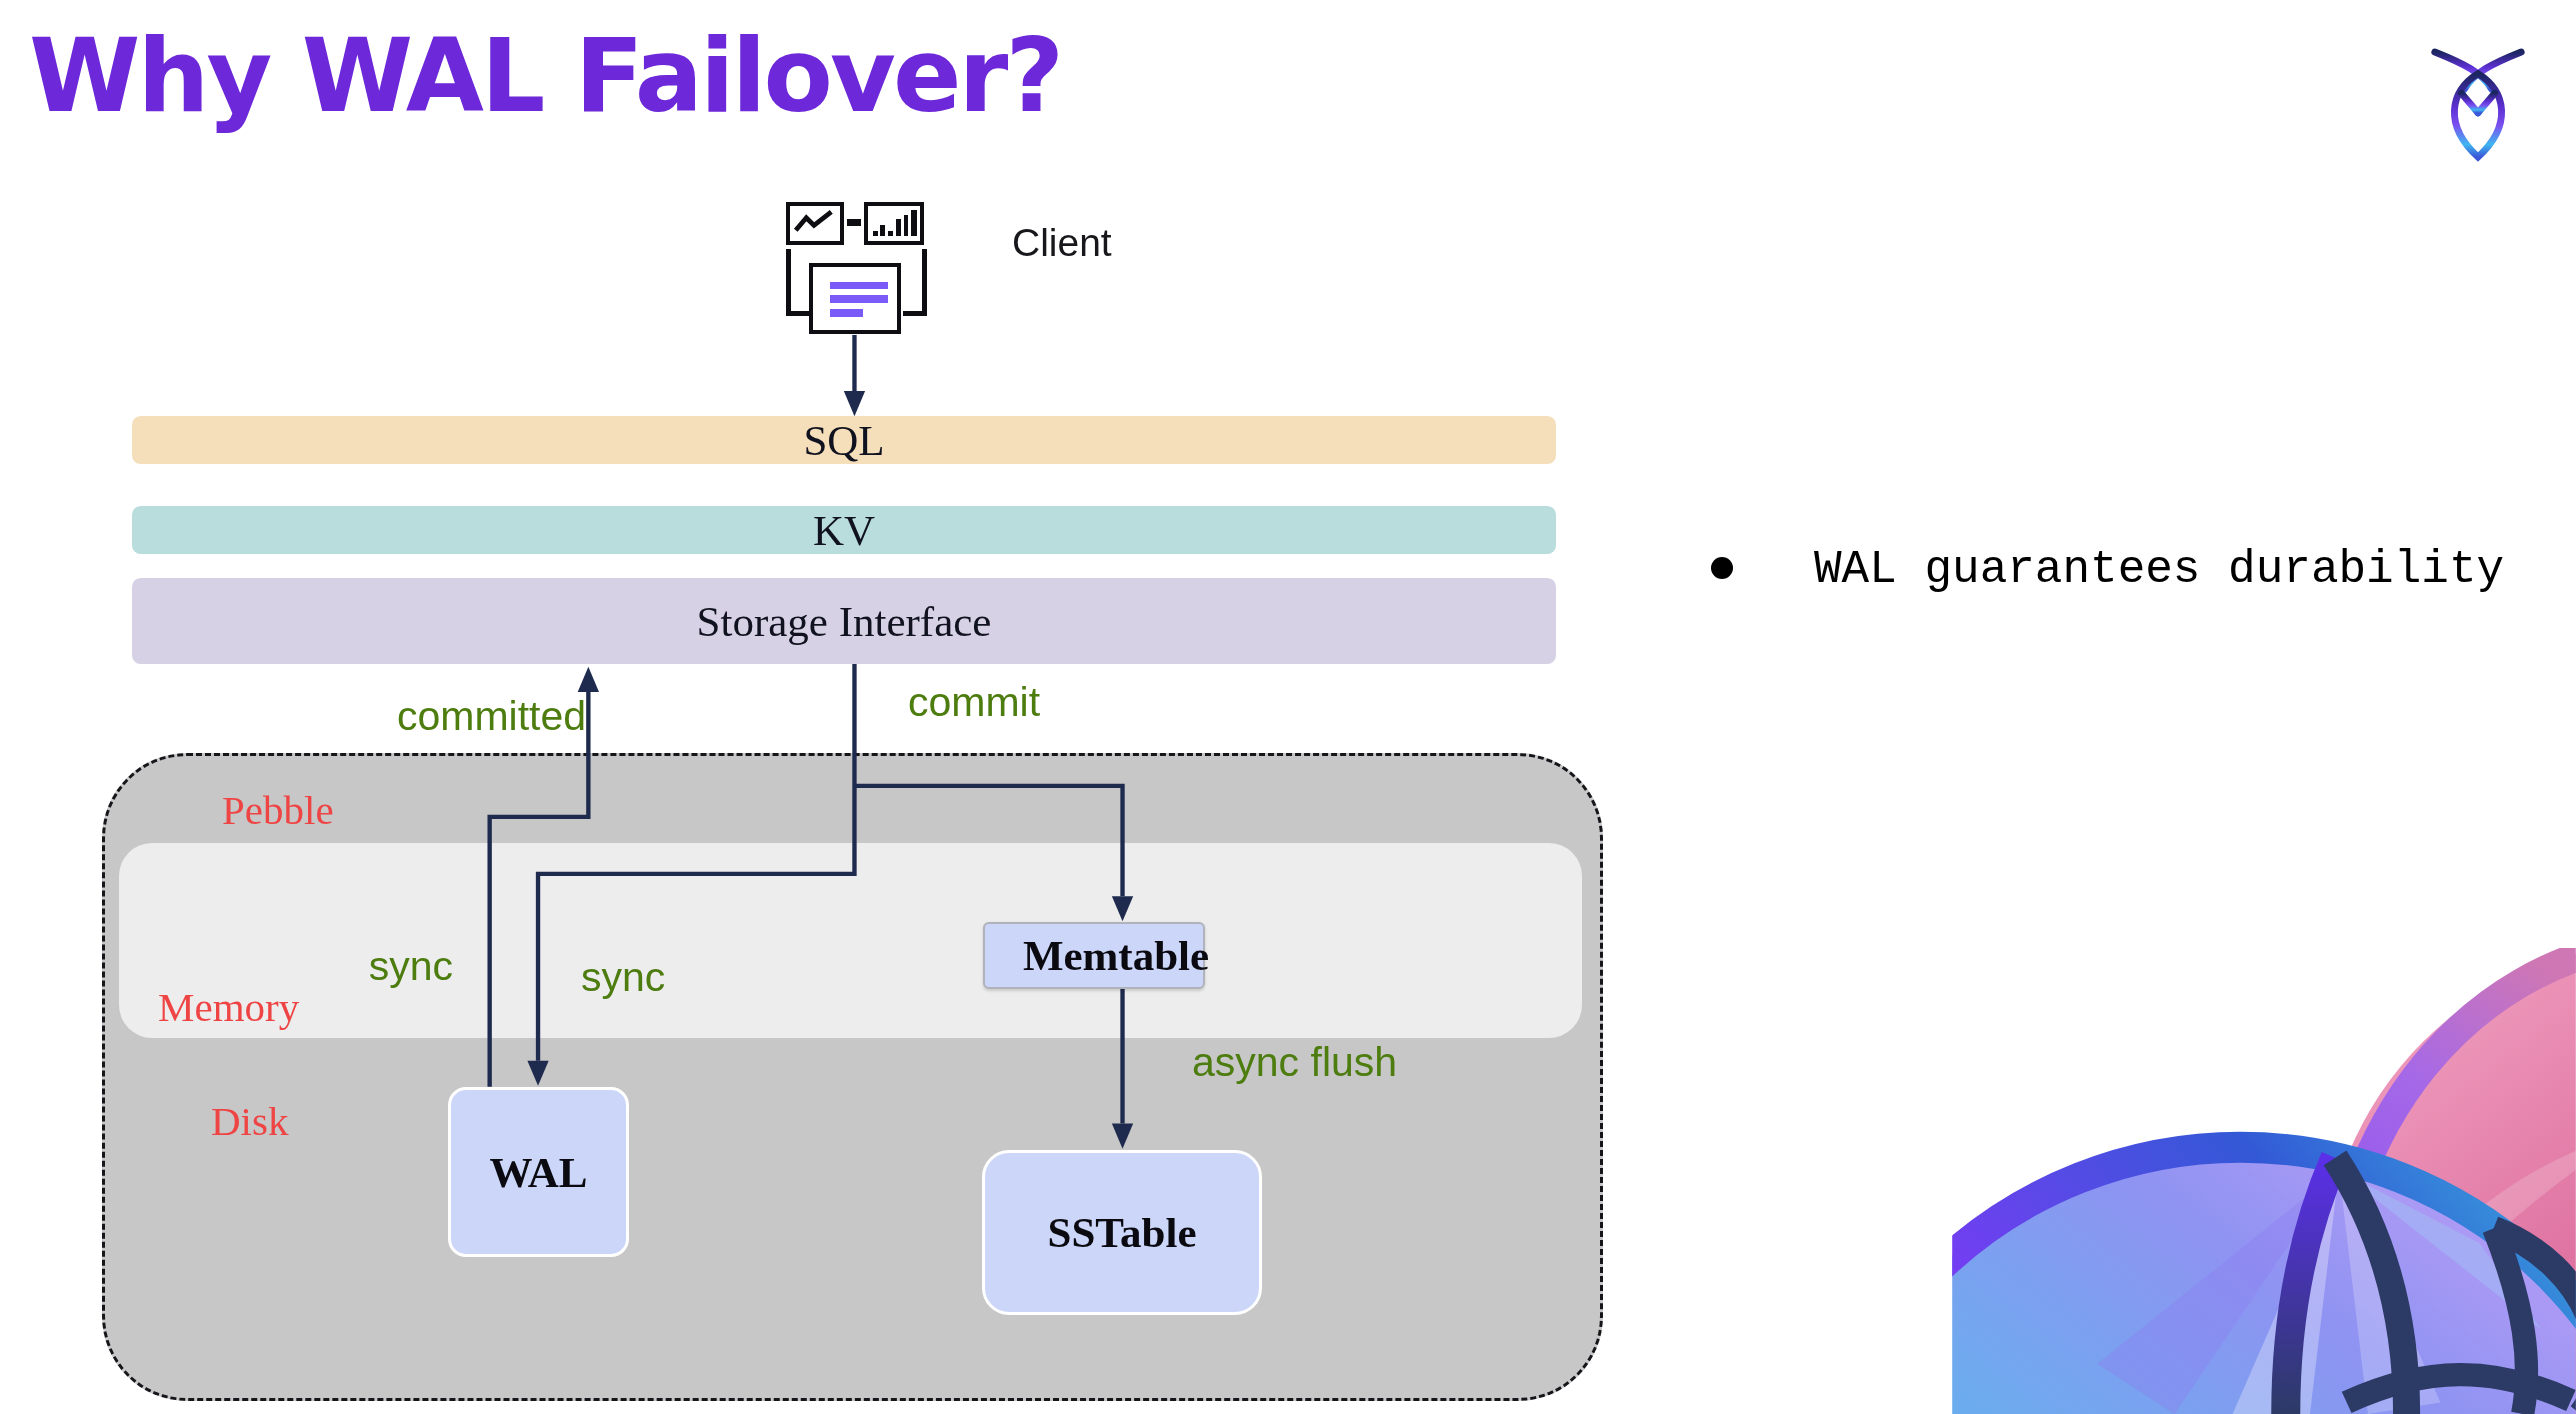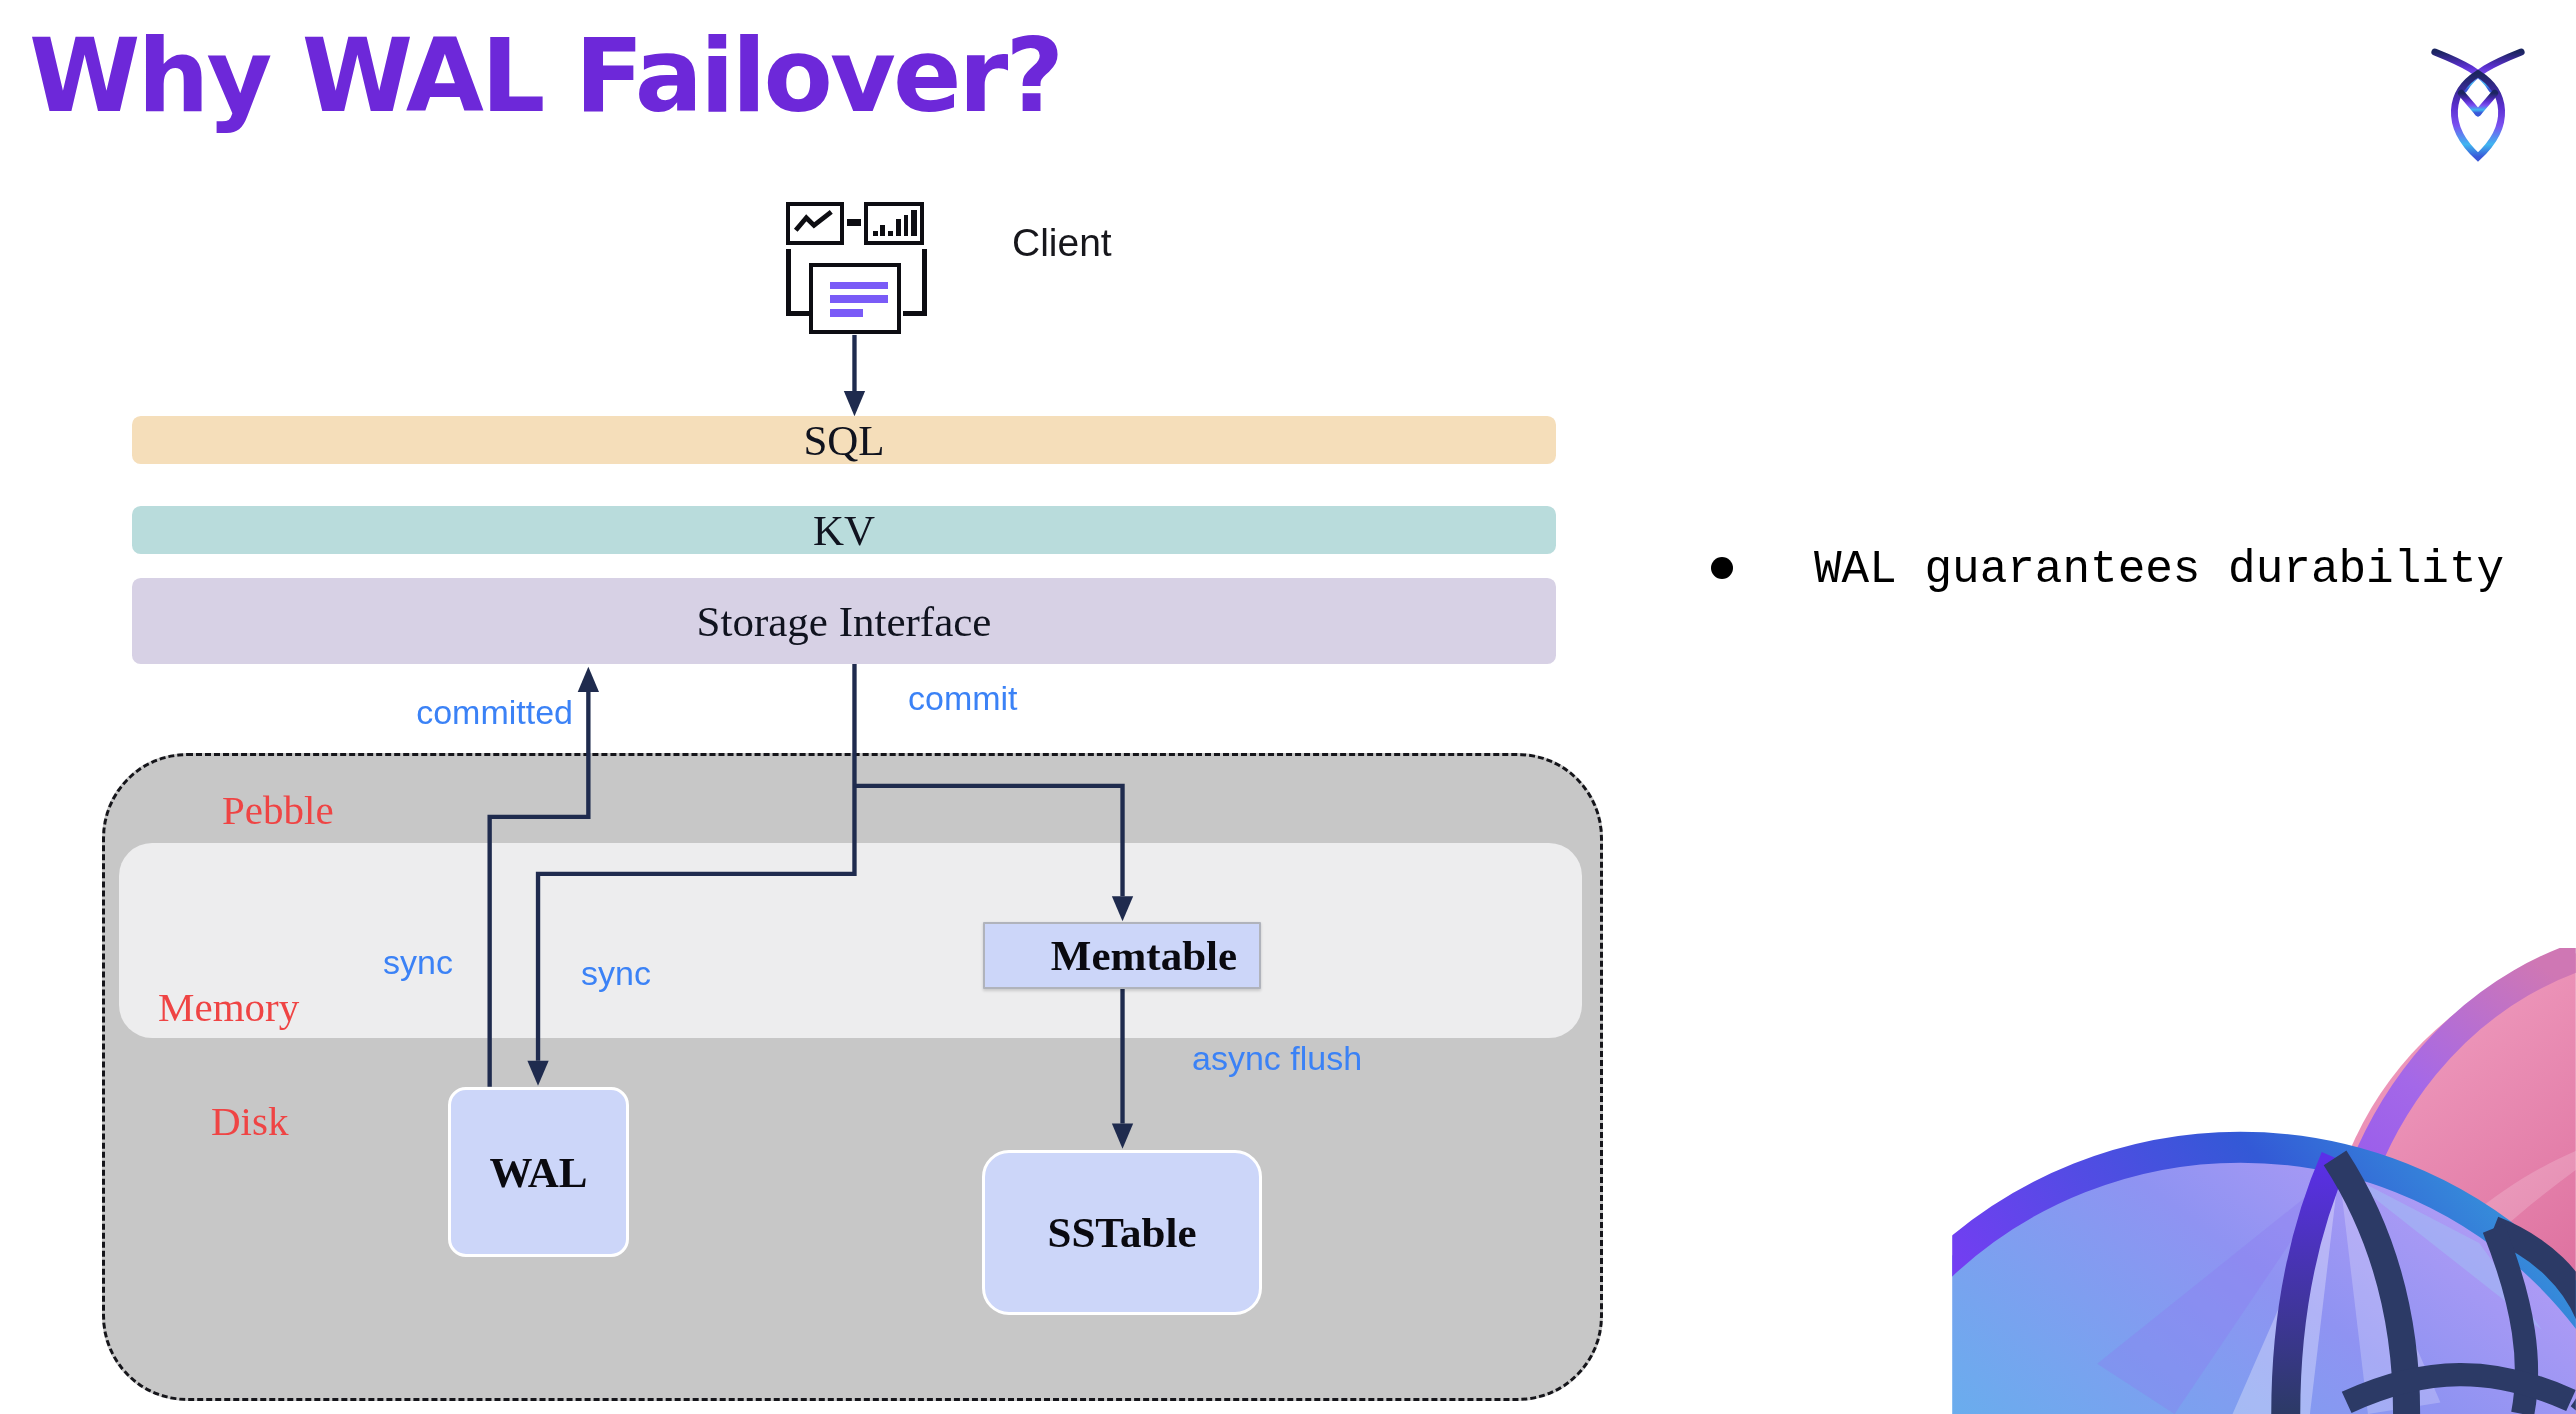--- a/index.html
+++ b/index.html
@@ -44,25 +44,25 @@
   #memory-label{left:158px;top:983px;}
   #disk-label{left:211px;top:1097px;}
 
   
   .node{
     background:#ccd6f9;display:flex;align-items:center;justify-content:center;
     font-family:"Liberation Serif",serif;font-weight:bold;font-size:43px;color:#0a0a10;
     box-sizing:border-box;
   }
   #node-wal{left:448px;top:1087px;width:181px;height:170px;border:3.9px solid #fff;border-radius:18px;}
-  #node-memtable{left:983px;top:922px;width:278px;height:67px;border:2.9px solid #b0b3bb;border-radius:1px;box-shadow:0 1.9px 2.9px rgba(0,0,0,.15);padding-left:44px;}
+  #node-memtable{left:983px;top:922px;width:222px;height:67px;border:2.9px solid #b0b3bb;border-radius:6px;box-shadow:0 1.9px 2.9px rgba(0,0,0,.15);padding-left:44px;}
   #node-sstable{left:982px;top:1150px;width:280px;height:165px;border:3.9px solid #fff;border-radius:27px;}
 
   
-  .edge-label{font-size:34px;color:#3b82f6;}
+  .edge-label{font-size:41px;color:#4d7c0f;}
   #lbl-committed{left:397px;top:693px;width:176px;text-align:right;}
   #lbl-commit{left:908px;top:679px;}
   #lbl-sync1{left:356px;top:943px;width:97px;text-align:right;}
   #lbl-sync2{left:581px;top:954px;}
   #lbl-async{left:1192px;top:1039px;}
 
   
   #bullets{left:1711px;top:538px;width:861px;font-family:Liberation Mono, monospace;}
   .bullet-item{display:flex;margin-bottom:33px;}
   .bullet-dot{

